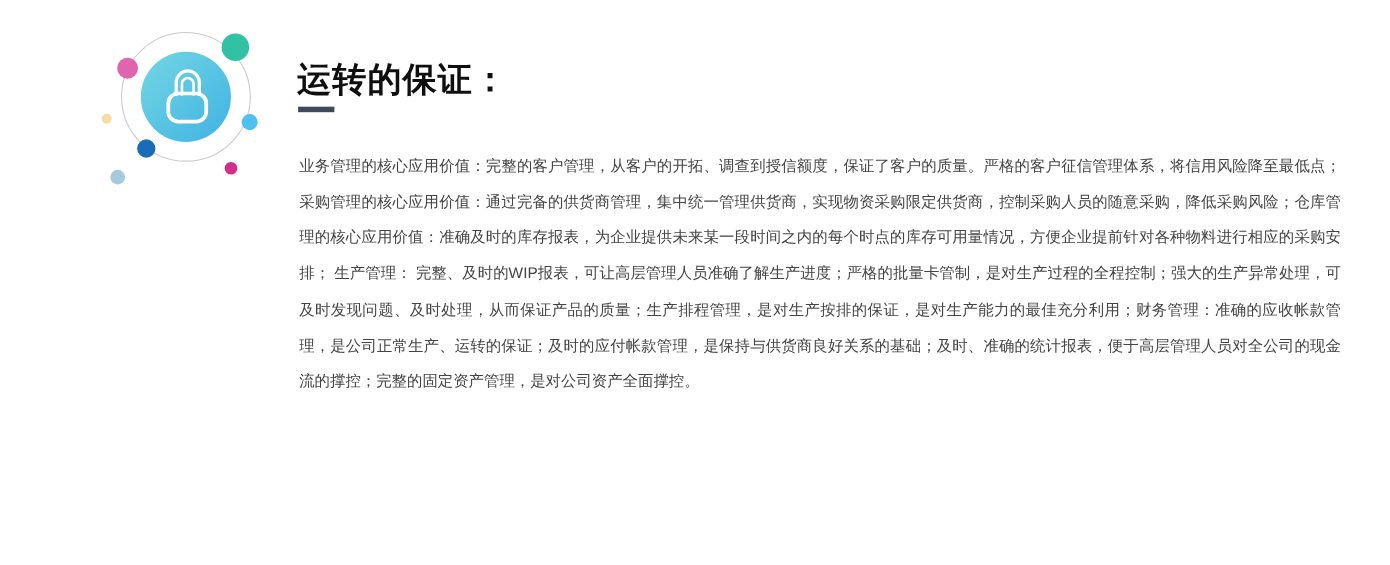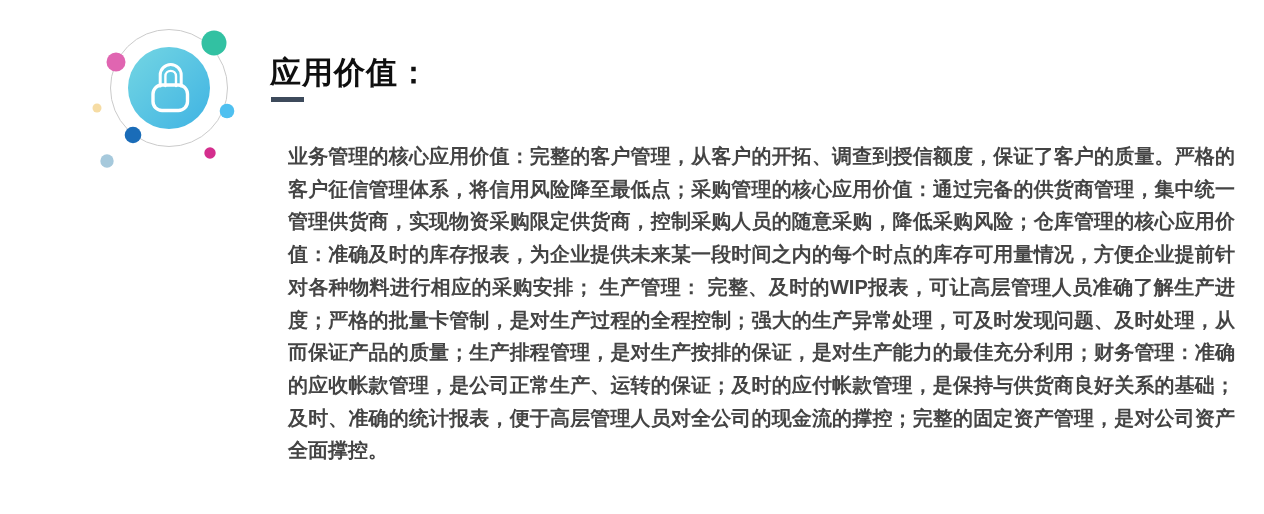--- a/index.html
+++ b/index.html
@@ -35,29 +35,28 @@
   .title-divider {
     position: absolute;
     left: 271px;
     top: 97px;
     width: 33px;
     height: 5px;
     background: #3d4a5b;
   }
   .body-paragraph {
     position: absolute;
-    left: 288px;
+    left: 272px;
     top: 120px;
     width: 947px;
-    font-size: 20px;
+    font-size: 14px;
     line-height: 32.7px;
     color: #444444;
     text-align: justify;
     text-justify: inter-ideograph;
-    font-weight: bold;
   }
 </style>
 </head>
 <body>
 
 <div class="canvas">
 
   <svg class="icon-area" viewBox="0 0 260 195" aria-hidden="true">
     <defs>
       <linearGradient id="lockgrad" x1="0" y1="0" x2="1" y2="1">
@@ -76,19 +75,19 @@
         <circle cx="214" cy="43" r="12.5" fill="#32c1a2"></circle>
         <circle cx="116" cy="62" r="9.5" fill="#e065b1"></circle>
         <circle cx="97" cy="108" r="4.5" fill="#f6dca4"></circle>
         <circle cx="133" cy="135" r="8.3" fill="#1a6cb8"></circle>
         <circle cx="227" cy="111" r="7.3" fill="#4fc0f0"></circle>
         <circle cx="107" cy="161" r="6.7" fill="#a6c9dc"></circle>
         <circle cx="210" cy="153" r="5.7" fill="#d42e8d"></circle>
       </g>
   </svg>
 
-  <h1 class="page-title">应用价值：</h1>
+  <h1 class="page-title">运转的保证：</h1>
 
   <div class="title-divider" style="background: rgb(61, 74, 91);"></div>
 
   <p class="body-paragraph" style="color: rgb(68, 68, 68);">业务管理的核心应用价值：完整的客户管理，从客户的开拓、调查到授信额度，保证了客户的质量。严格的客户征信管理体系，将信用风险降至最低点；采购管理的核心应用价值：通过完备的供货商管理，集中统一管理供货商，实现物资采购限定供货商，控制采购人员的随意采购，降低采购风险；仓库管理的核心应用价值：准确及时的库存报表，为企业提供未来某一段时间之内的每个时点的库存可用量情况，方便企业提前针对各种物料进行相应的采购安排； 生产管理： 完整、及时的WIP报表，可让高层管理人员准确了解生产进度；严格的批量卡管制，是对生产过程的全程控制；强大的生产异常处理，可及时发现问题、及时处理，从而保证产品的质量；生产排程管理，是对生产按排的保证，是对生产能力的最佳充分利用；财务管理：准确的应收帐款管理，是公司正常生产、运转的保证；及时的应付帐款管理，是保持与供货商良好关系的基础；及时、准确的统计报表，便于高层管理人员对全公司的现金流的撑控；完整的固定资产管理，是对公司资产全面撑控。</p>
 
 </div>
 
 </body></html>

